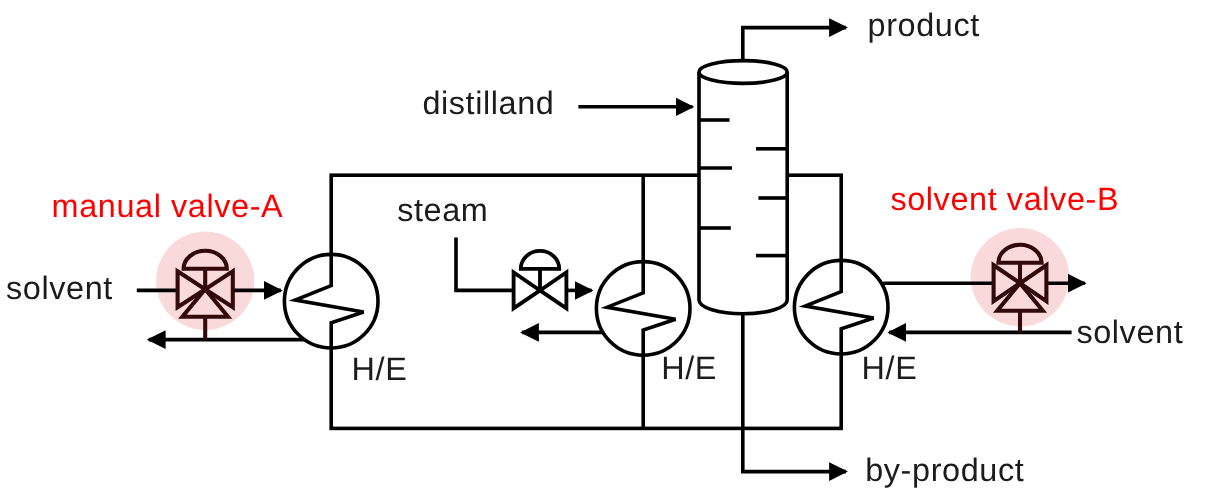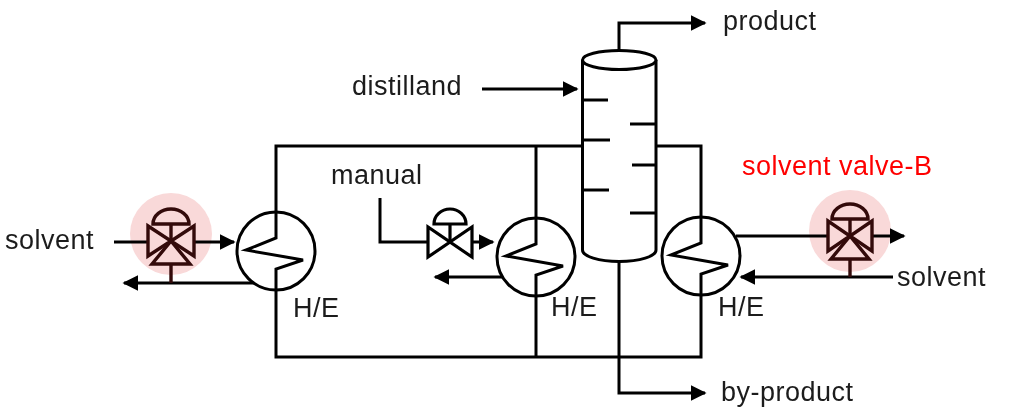--- a/index.html
+++ b/index.html
@@ -114,21 +114,22 @@
       <path d="M872,221 L872,251 L850,236 Z" class="valve"></path>
       <path d="M831,259 L869,259 L850,236 Z" class="valve"></path>
       <path d="M832,219 A18,15 0 0 1 868,219 Z" class="valve"></path>
       <line x1="850" y1="219" x2="850" y2="236" class="valve"></line>
       <line x1="850" y1="259" x2="850" y2="277" class="valve"></line>
     </g>
   </svg>
 
   <div class="lbl" style="left:723px;top:7px;">product</div>
   <div class="lbl" style="left:352px;top:72px;">distilland</div>
-  <div class="lbl" style="left:331px;top:161px;">manual</div>
+  <div class="lbl" style="left:331px;top:161px;">steam</div>
+  <div class="lbl red" style="left:43px;top:158px;">manual valve-A</div>
   <div class="lbl red" style="left:742px;top:152px;">solvent valve-B</div>
   <div class="lbl" style="left:5px;top:226px;">solvent</div>
   <div class="lbl" style="left:897px;top:263px;">solvent</div>
   <div class="lbl" style="left:721px;top:378px;">by-product</div>
   <div class="lbl" style="left:293px;top:294px;">H/E</div>
   <div class="lbl" style="left:551px;top:293px;">H/E</div>
   <div class="lbl" style="left:718px;top:293px;">H/E</div>
 </div>
 
 </body></html>

